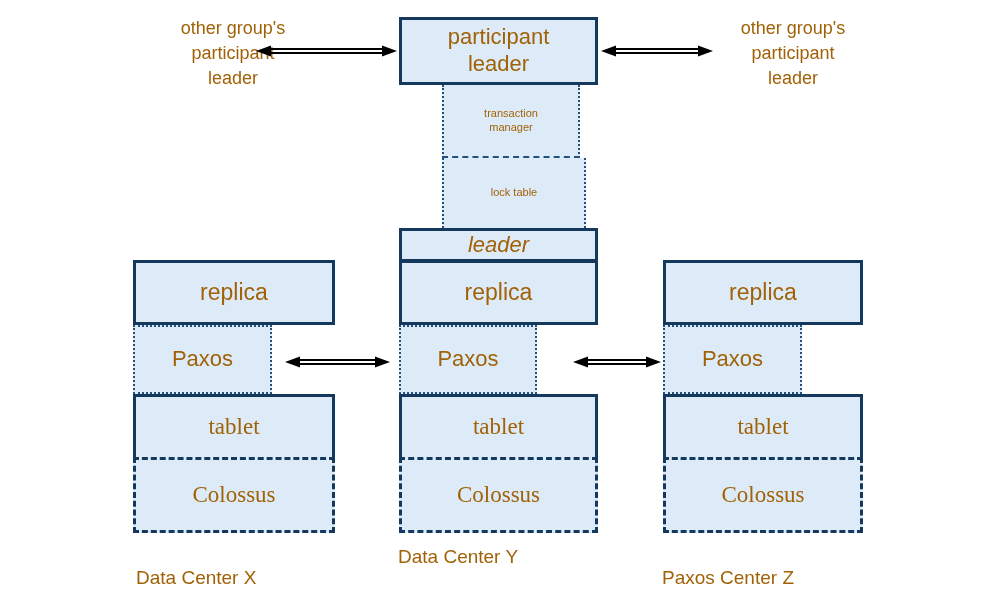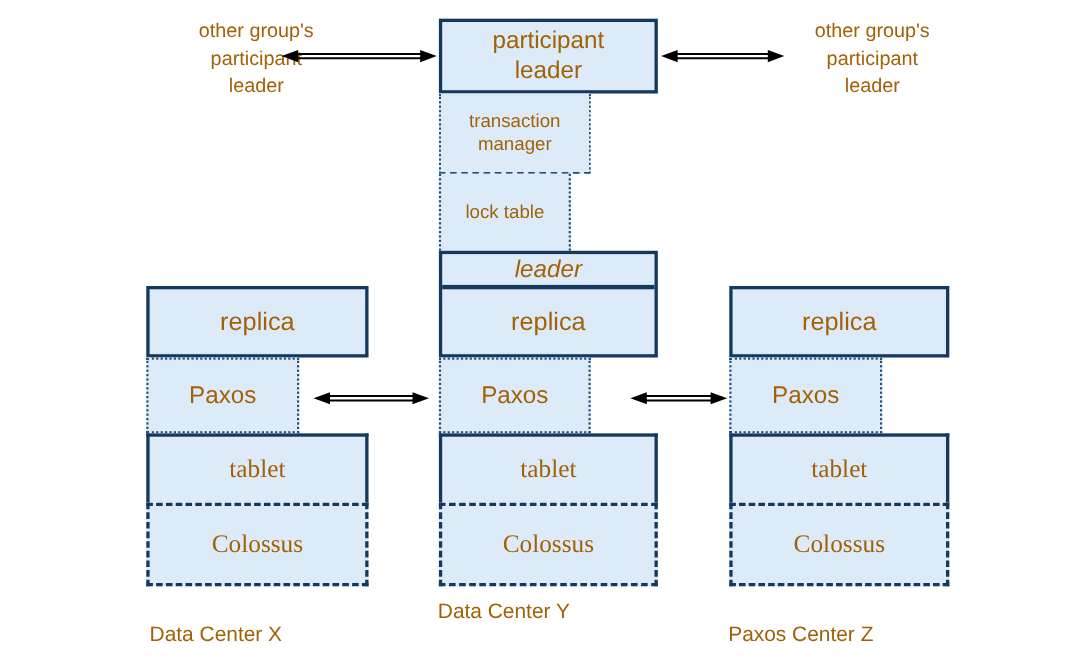--- a/index.html
+++ b/index.html
@@ -15,21 +15,21 @@
   .solid   {border:3px solid var(--box-border,#14395c);}
   .dashed  {border:3px dashed var(--box-border,#14395c);font-family:Liberation Serif, serif;}
   .dotted  {border:2px dotted var(--dot-border,#24507c);}
   .dotted-sides{
     border-left:2px dotted var(--dot-border,#24507c);
     border-right:2px dotted var(--dot-border,#24507c);
   }
   .dash-bottom{border-bottom:2px dashed var(--dot-border,#24507c);}
   .no-bottom{border-bottom:none;font-family:Liberation Serif, serif;}
   .t-big{font-size:23px;}
-  .t-mid{font-size:17px;}
+  .t-mid{font-size:11px;margin-left:43px;}
   .t-paxos{font-size:22px;}
   .stackbox{flex-direction:column;align-items:stretch;padding:0;}
   .leader-cell{
     flex:0 0 28px;display:flex;align-items:center;justify-content:center;
     font-size:22px;font-style:italic;
     border-bottom:4px solid var(--box-border,#14395c);
   }
   .replica-cell{flex:1;display:flex;align-items:center;justify-content:center;font-size:23px;}
   .note{
     position:absolute;text-align:center;font-size:18px;line-height:25px;
@@ -62,21 +62,21 @@
     <line x1="13" y1="6" x2="99" y2="6" stroke="#000" stroke-width="1.8"></line>
     <line x1="13" y1="10" x2="99" y2="10" stroke="#000" stroke-width="1.8"></line>
   </svg>
 
   <div class="box solid" style="left:399px;top:17px;width:199px;height:68px;font-size:22px;">participant
 leader</div>
 
   <div class="box dotted-sides dash-bottom t-mid" style="left:399px;top:85px;width:138px;height:73px;">transaction
 manager</div>
 
-  <div class="box dotted-sides t-mid" style="left:399px;top:158px;width:120px;height:70px;">lock table</div>
+  <div class="box dotted-sides t-mid" style="left:399px;top:158px;width:144px;height:70px;">lock table</div>
 
   <div class="box solid stackbox" style="left:399px;top:228px;width:199px;height:97px;">
     <div class="leader-cell">leader</div>
     <div class="replica-cell">replica</div>
   </div>
 
   <div class="box dotted t-paxos" style="left:399px;top:325px;width:138px;height:69px;">Paxos</div>
 
   <div class="box solid no-bottom t-big" style="left:399px;top:394px;width:199px;height:63px;">tablet</div>
 

